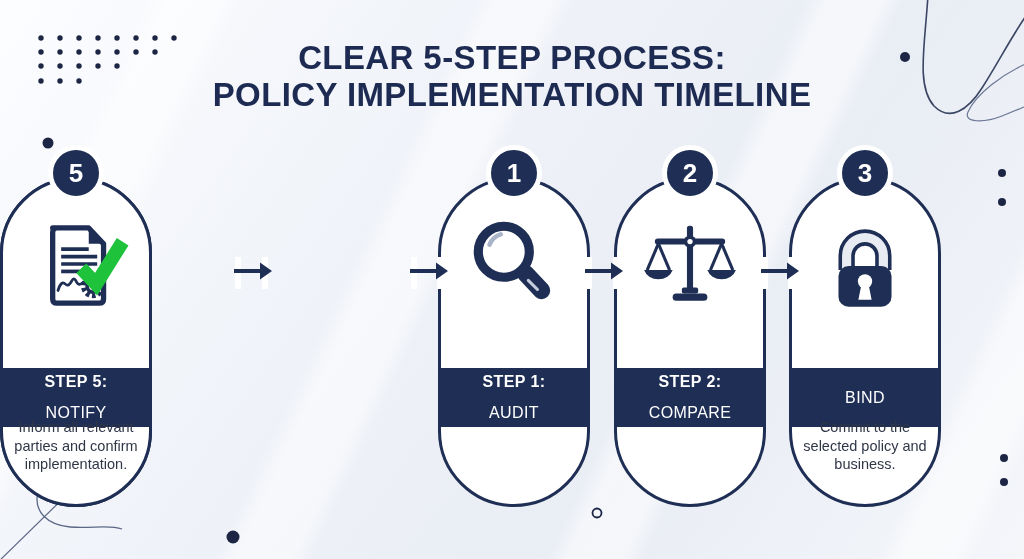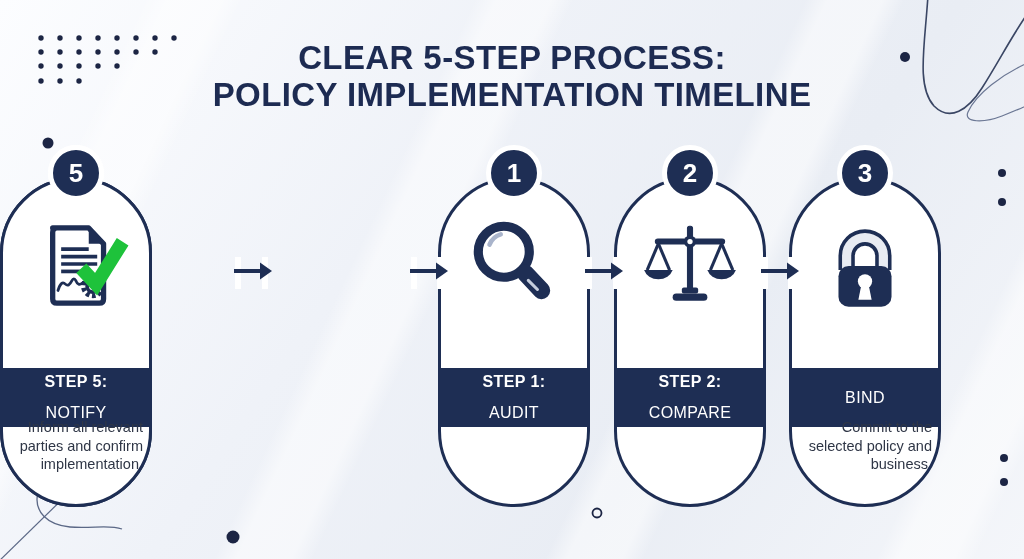--- a/index.html
+++ b/index.html
@@ -30,21 +30,21 @@
          color:#fff; font-size:26px; font-weight:bold;}
   .pill{position:absolute; top:32px; left:0; width:152px; height:330px; box-sizing:border-box;
         background:#ffffff; border:3px solid #1e2e54; border-radius:76px; overflow:hidden;}
   .icon-zone{position:absolute; top:0; left:0; right:0; height:168px;
              display:flex; align-items:center; justify-content:center;}
   .band{position:absolute; top:168px; left:-3px; right:-3px; height:59px; background:#1e2e54;
         color:#fff; text-align:center; display:flex; flex-direction:column; justify-content:center; gap:13px;margin-top:20px;}
   .band .label{font-size:16px; font-weight:bold; letter-spacing:.4px;}
   .band .name{font-size:16px; font-weight:normal; letter-spacing:.4px;}
   .desc{position:absolute; top:227px; left:0; right:0; bottom:0; padding:11px 6px 0;
-        text-align:right; font-size:14.5px; line-height:1.28; color:#2f3646; font-weight:500;}
+        text-align:center; font-size:14.5px; line-height:1.28; color:#2f3646; font-weight:500;}
   .mask{position:absolute; width:6px; height:32px; top:257px; background:#ffffff; z-index:2;}
   .arrow{position:absolute; top:259px; z-index:3;}
 </style>
 </head>
 <body>
 
 <div class="canvas">
   <div class="streaks"></div>
 
   <svg class="decor" width="1024" height="559" viewBox="0 0 1024 559">

